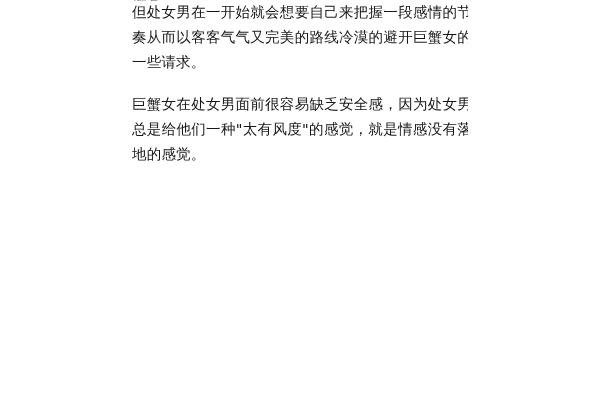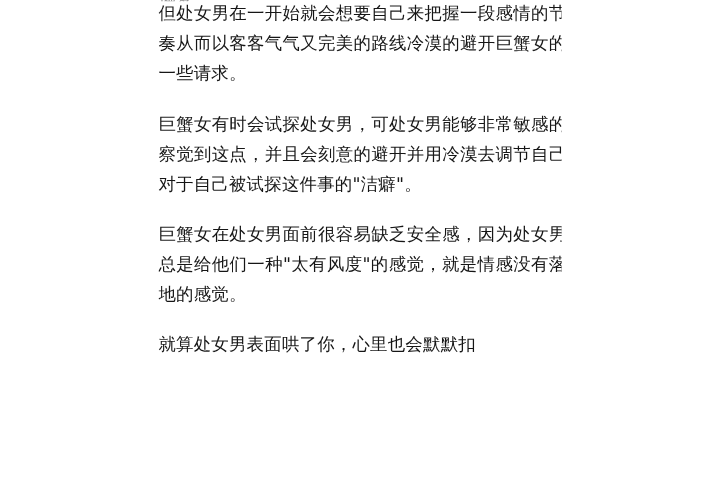--- a/index.html
+++ b/index.html
@@ -64,20 +64,18 @@
 </style>
 </head>
 <body>
 
 <div class="page">
 
   <div class="cut-line">偏爱"。</div>
 
   <div class="article">
     <p class="para clipped-top">但处女男在一开始就会想要自己来把握一段感情的节奏从而以客客气气又完美的路线冷漠的避开巨蟹女的一些请求。</p>
-    <p class="para">巨蟹女有时会试探处女男，可处女男能够非常敏感的察觉到这点，并且会刻意的避开并用冷漠去调节自己对于自己被试探这件事的"洁癖"。</p>
     <p class="para">巨蟹女在处女男面前很容易缺乏安全感，因为处女男总是给他们一种"太有风度"的感觉，就是情感没有落地的感觉。</p>
-    <p class="para">就算处女男表面哄了你，心里也会默默扣</p>
   </div>
 
   <div class="edge-left"></div>
   <div class="edge-right"></div>
 </div>
 
 </body></html>

